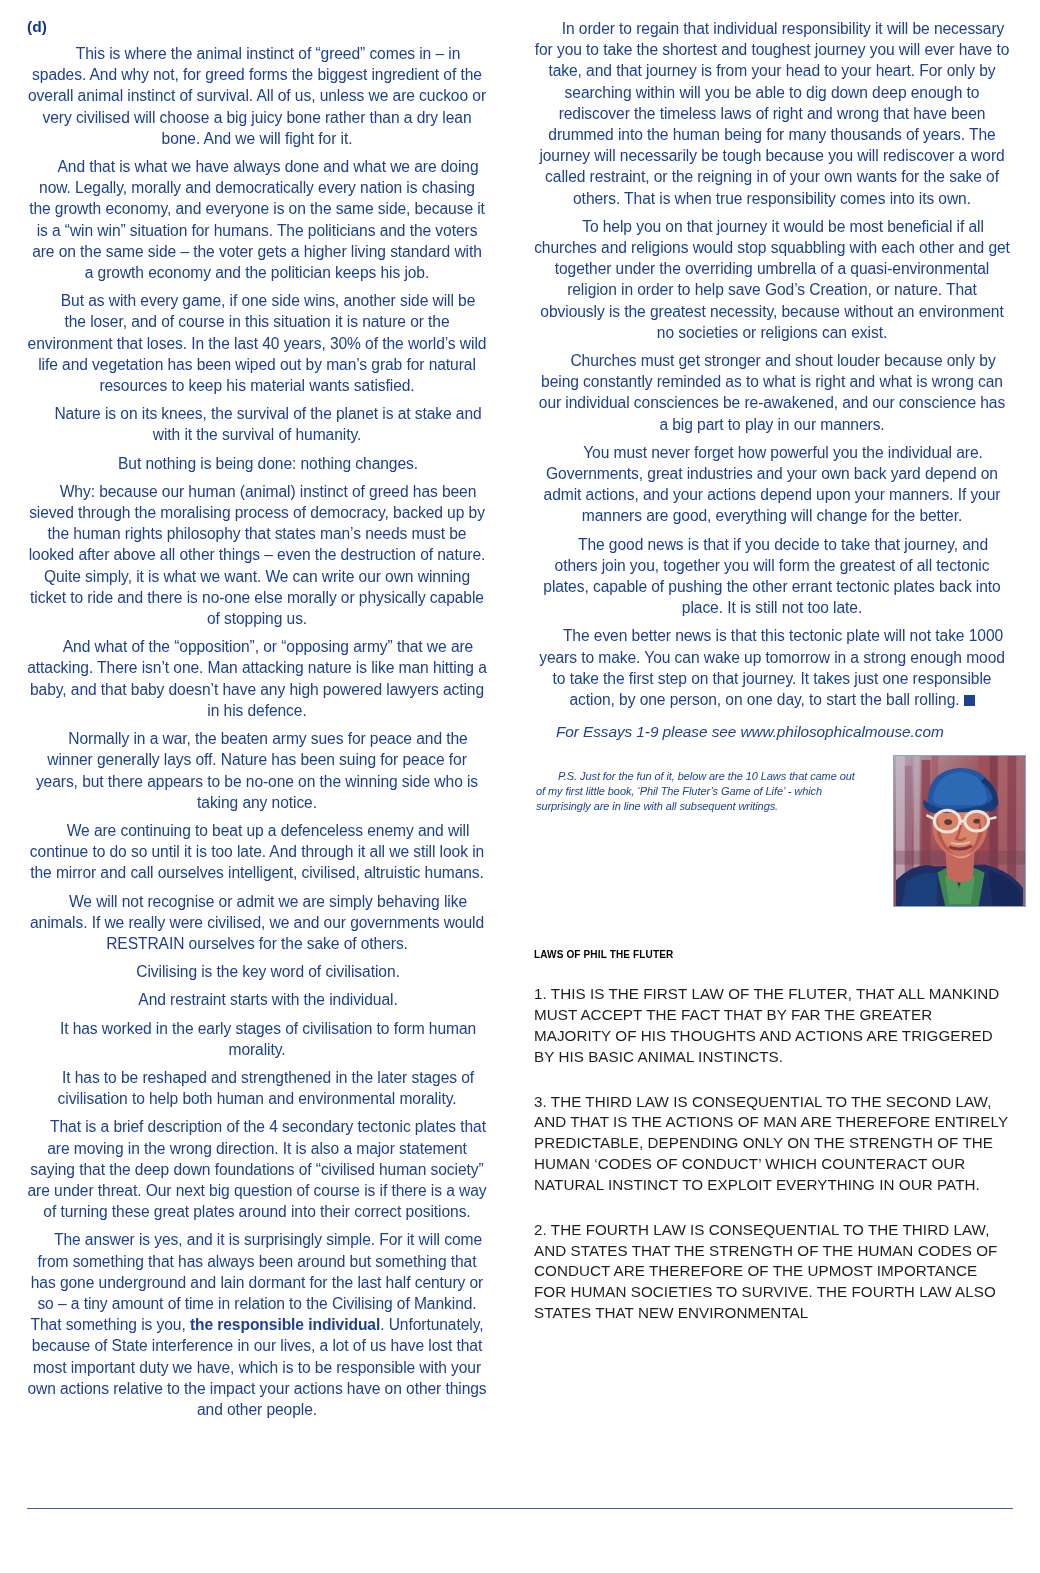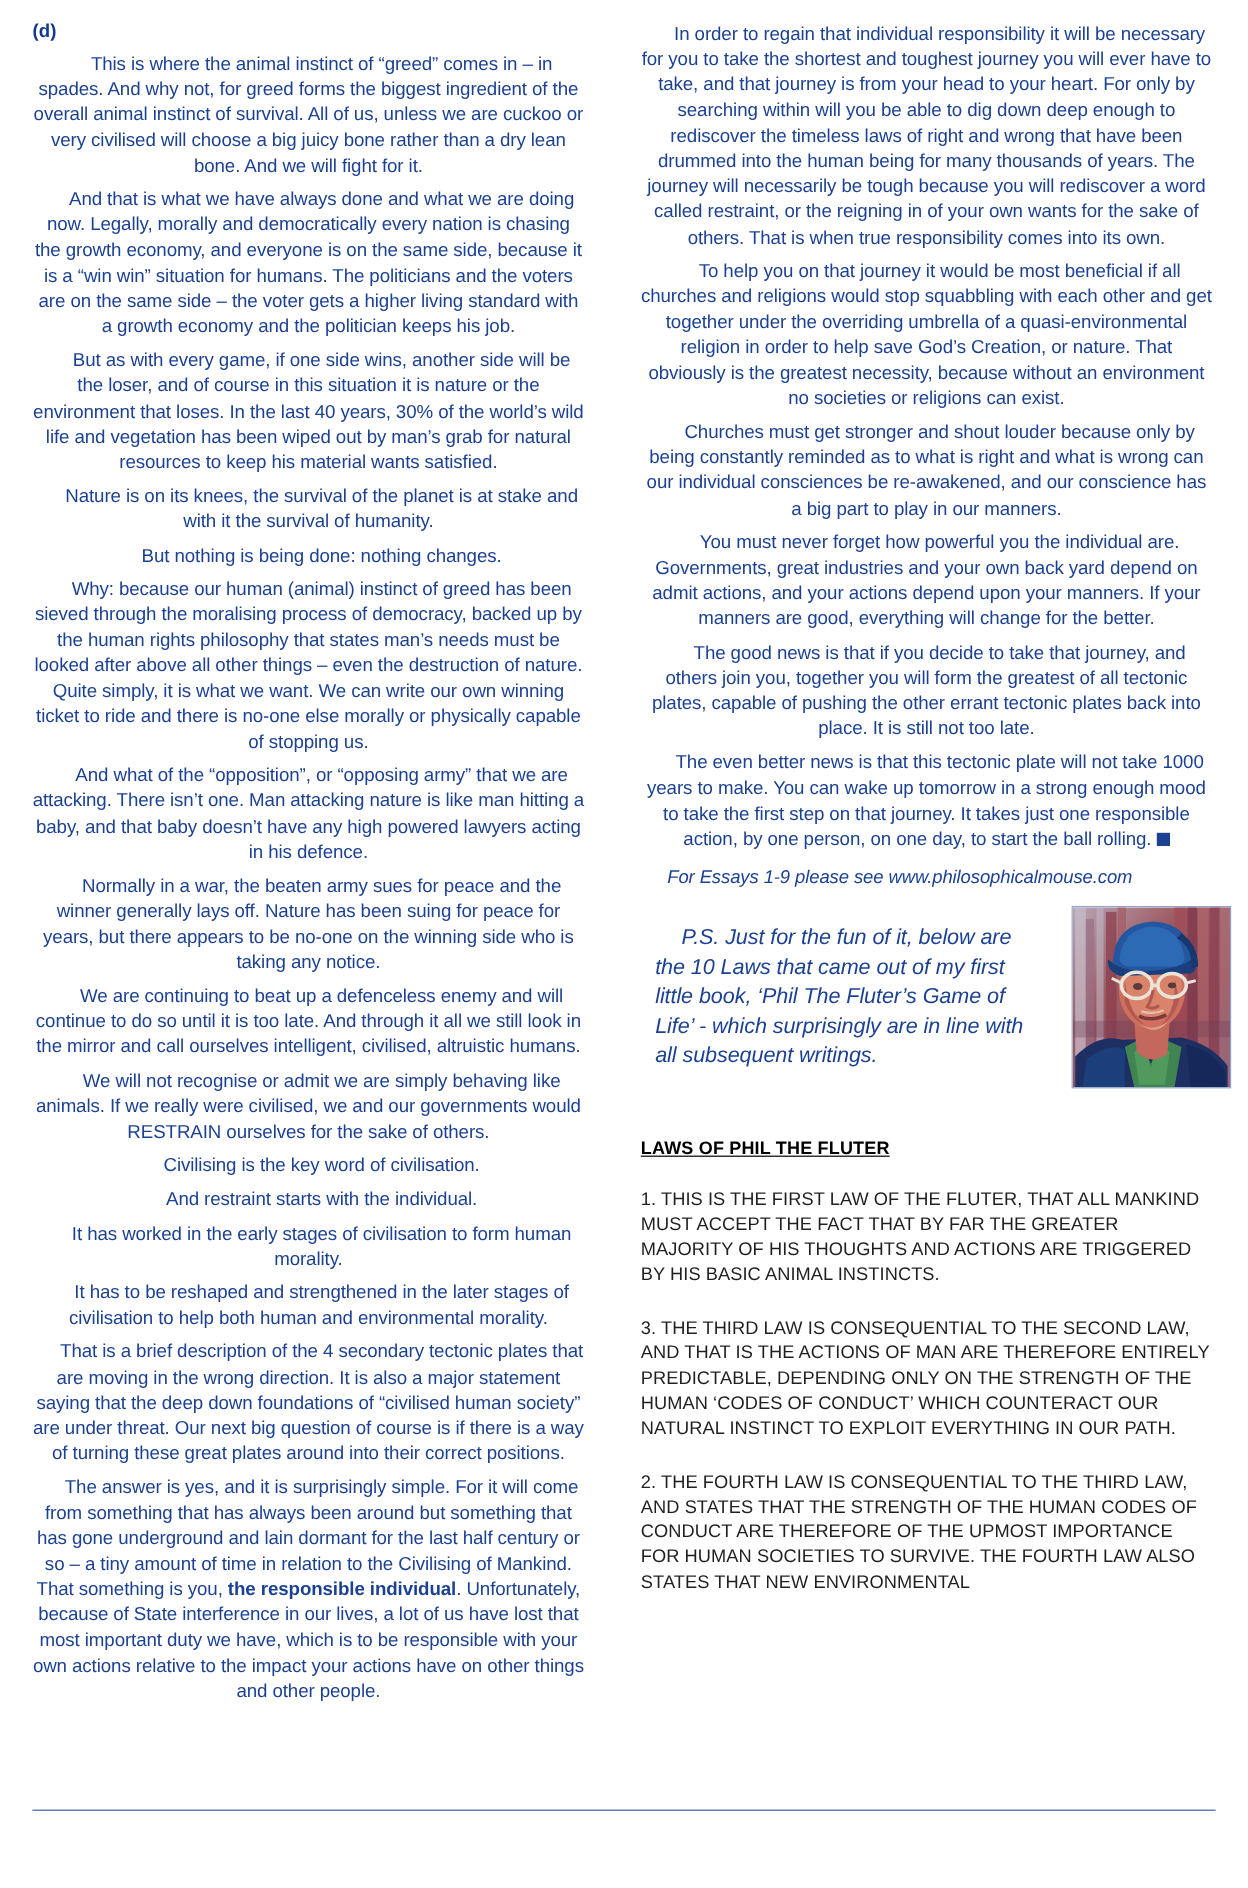--- a/index.html
+++ b/index.html
@@ -92,36 +92,35 @@
     width: 133px;
     height: 152px;
     border: 1px solid #8fa4c9;
     box-sizing: border-box;
     overflow: hidden;
   }
   .portrait svg { display: block; width: 100%; height: 100%; }
 
   p.ps-text {
     color: #1c4193;
-    font-size: 18px;
+    font-size: 11px;
     line-height: 1.36;
     font-style: italic;
-    margin: 12px;
+    margin: 2px;
     text-indent: 22px;
     width: 320px;
     letter-spacing: -0.08px;
   }
 
   h2.laws-head {
     color: #000000;
-    font-size: 15px;
+    font-size: 10px;
     font-weight: bold;
     margin: 30px 0 0 0;
     letter-spacing: 0.15px;
-    text-decoration: underline;
   }
 
   p.law {
     color: #1f1f1f;
     font-size: 15.2px;
     line-height: 1.37;
     margin: 24px 0 0 0;
     letter-spacing: 0.06px;
   }
 

